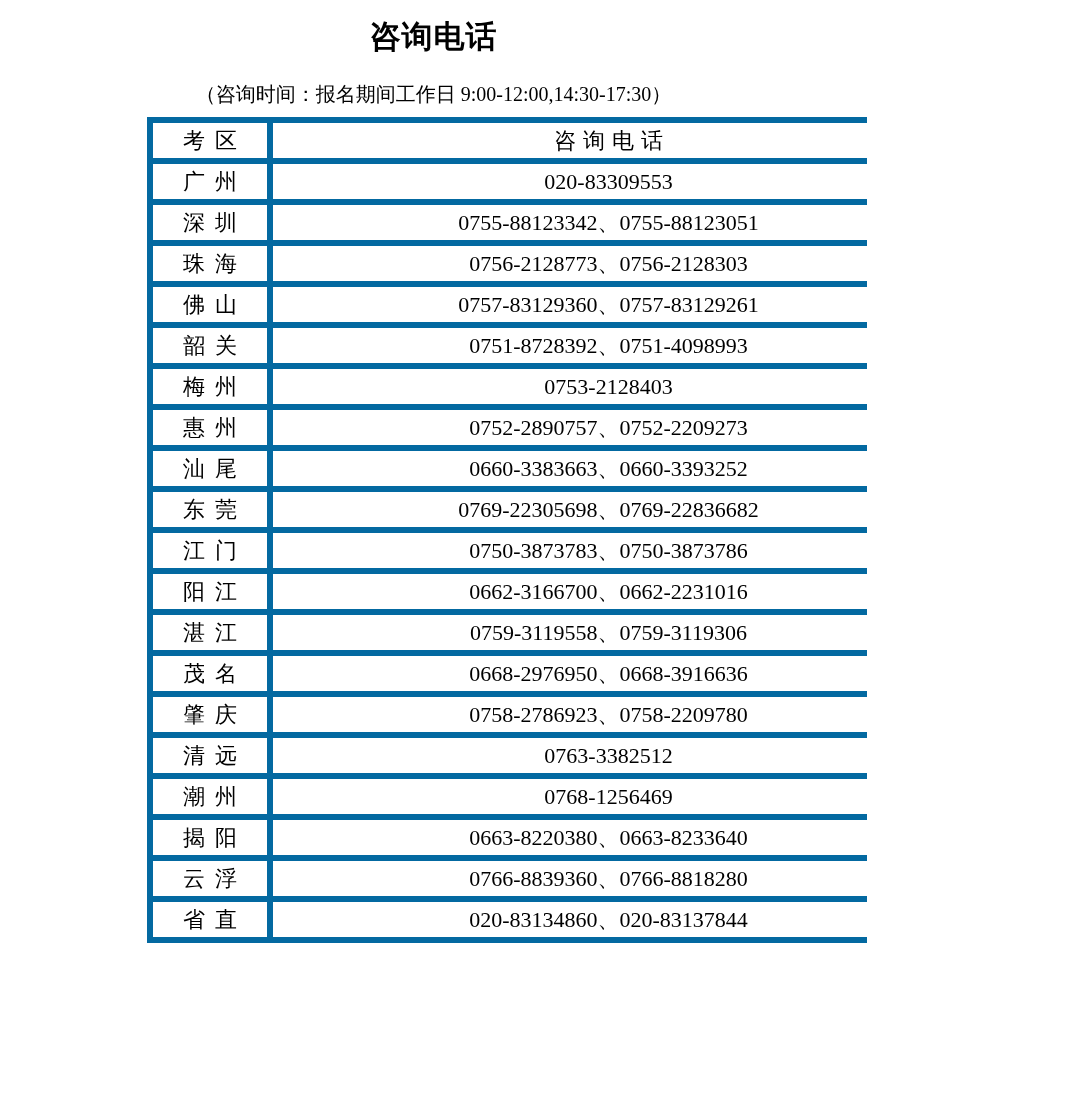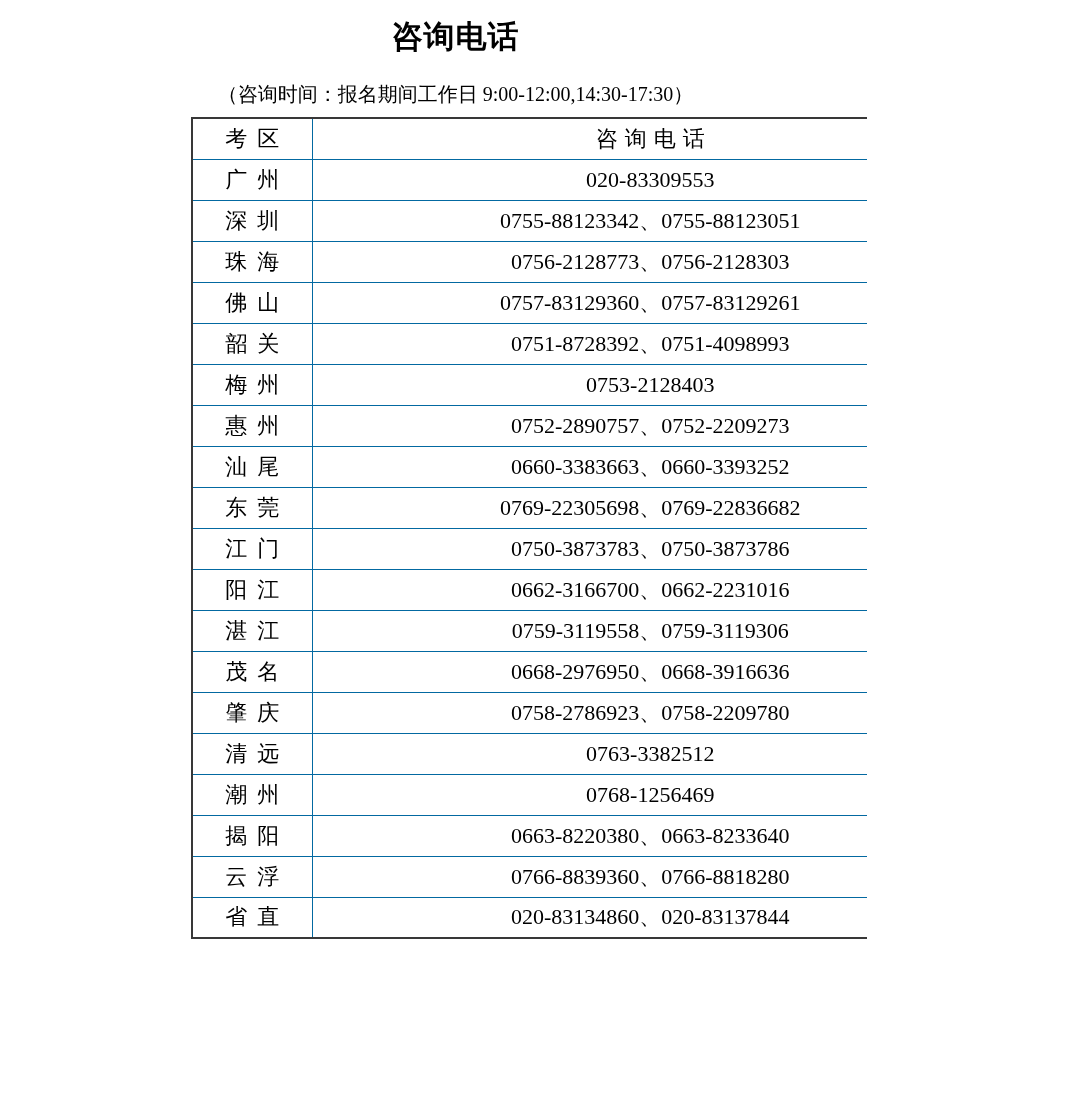--- a/index.html
+++ b/index.html
@@ -8,21 +8,20 @@
     height: 1100px;
     background: #ffffff;
     font-family: "Liberation Serif", "DejaVu Serif", serif;
     color: #000000;
   }
   .page {
     width: 867px;
     height: 1100px;
     padding-top: 16px;
     overflow: hidden;
-    padding-left: 44px;
   }
   .doc-title {
     text-align: center;
     font-size: 31px;
     font-weight: bold;
     line-height: 42px;
     letter-spacing: 1px;
     font-family: "Liberation Sans", "DejaVu Sans", sans-serif;
   }
   .doc-subtitle {
@@ -33,21 +32,21 @@
     margin-bottom: 10px;
   }
   table.phone-table {
     border-collapse: collapse;
     table-layout: fixed;
     width: 797px;
     margin-left: 147px;
     border: 2px solid #383838;
   }
   table.phone-table td, table.phone-table th {
-    border: 1px solid #0369a1;
+    border: 6px solid #0369a1;
     height: 41px;
     text-align: center;
     vertical-align: middle;
     font-size: 22px;
     font-weight: normal;
     overflow: hidden;
   }
   col.region-col { width: 120px; }
   col.phone-col  { width: 677px; }
   th.region-header, td.region-cell {

